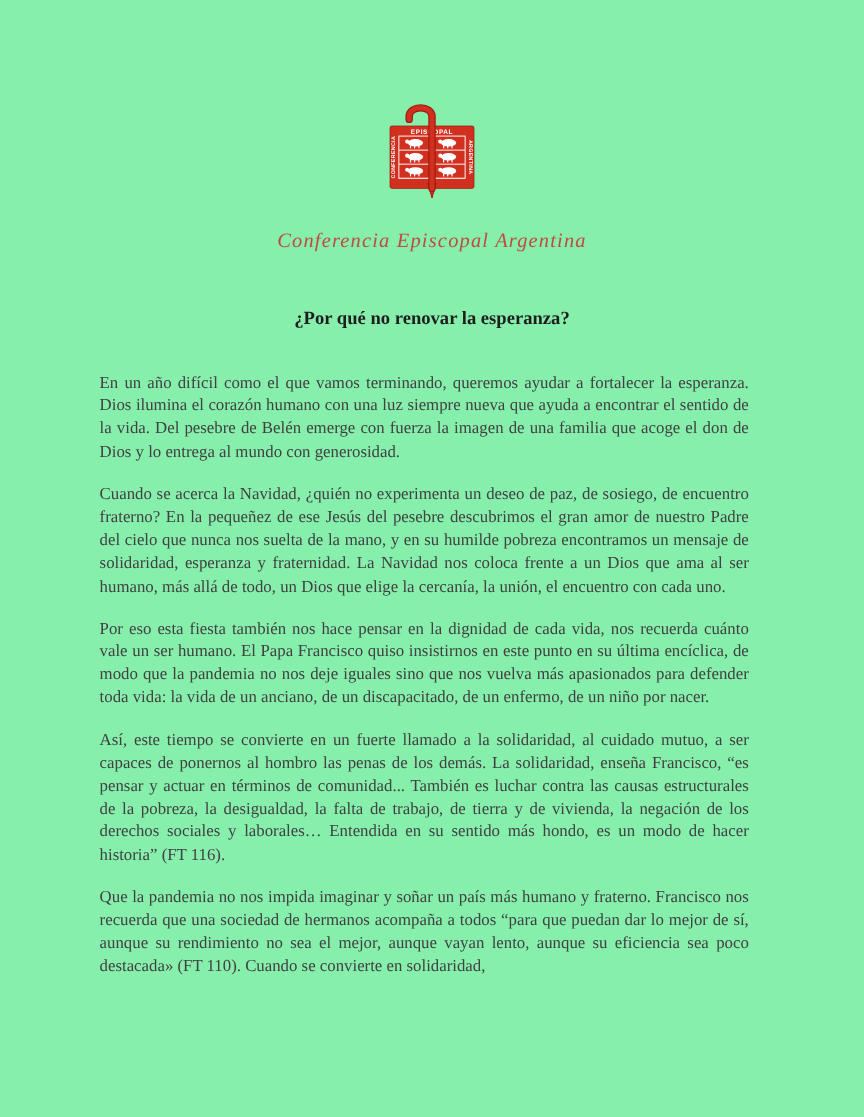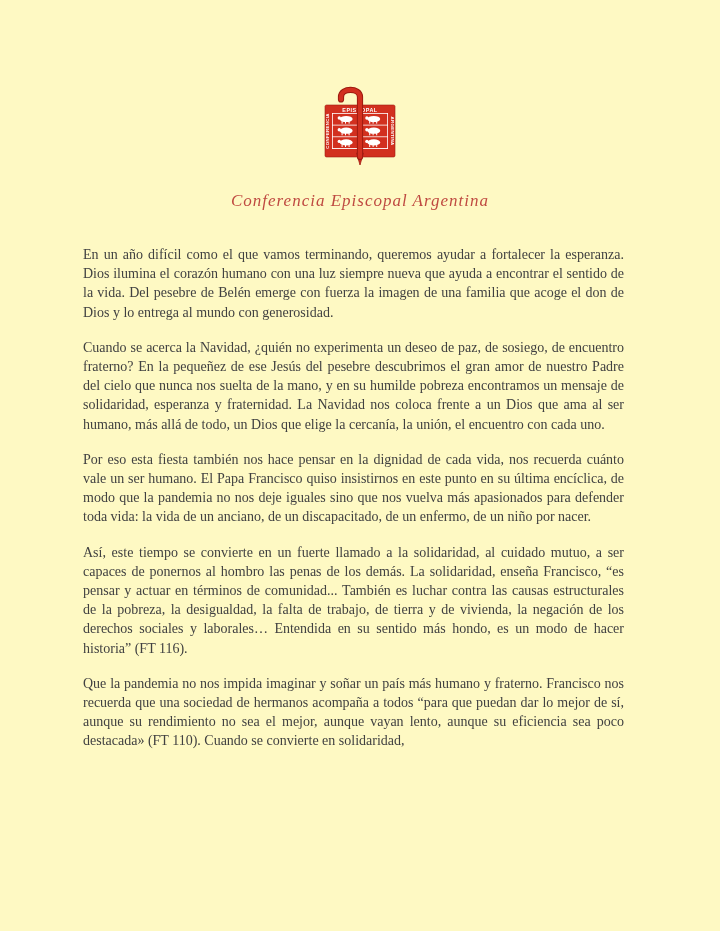--- a/index.html
+++ b/index.html
@@ -1,21 +1,21 @@
 <!DOCTYPE html>
 <html><head>
 <meta charset="utf-8">
 <style>
   html, body { margin: 0; padding: 0; background: #ffffff; }
   .page {
     position: relative;
     width: 720px;
     height: 931px;
     margin: 0 auto;
-    background: #fef9c3;
+    background: #86efac;
     overflow: hidden;
     font-family: "Liberation Serif", serif;
   }
   .emblem-wrap {
     width: 80px;
     height: 80px;
     margin: 85px auto 0 auto;
   }
   .emblem-wrap svg { display: block; width: 80px; height: 80px; }
   .shield-word {
@@ -93,20 +93,21 @@
       <g>
         <polygon points="36.6,68 43.4,68 40,80" fill="#d2301f" stroke="#9e1b10" stroke-width="0.8"></polygon>
         <path d="M40 72 L40 12 C40 2.5 21 2.5 21 12 L21 14.5" fill="none" stroke="#9e1b10" stroke-width="6.2" stroke-linecap="round"></path>
         <path d="M40 72 L40 12 C40 2.5 21 2.5 21 12 L21 14.5" fill="none" stroke="#d2301f" stroke-width="4.2" stroke-linecap="round"></path>
       </g>
     </svg>
   </div>
 
   <div class="script-line">Conferencia Episcopal Argentina</div>
 
+  <div class="doc-title">¿Por qué no renovar la esperanza?</div>
 
   <div class="content">
     <p>En un año difícil como el que vamos terminando, queremos ayudar a fortalecer la esperanza. Dios ilumina el corazón humano con una luz siempre nueva que ayuda a encontrar el sentido de la vida. Del pesebre de Belén emerge con fuerza la imagen de una familia que acoge el don de Dios y lo entrega al mundo con generosidad.</p>
     <p>Cuando se acerca la Navidad, ¿quién no experimenta un deseo de paz, de sosiego, de encuentro fraterno? En la pequeñez de ese Jesús del pesebre descubrimos el gran amor de nuestro Padre del cielo que nunca nos suelta de la mano, y en su humilde pobreza encontramos un mensaje de solidaridad, esperanza y fraternidad. La Navidad nos coloca frente a un Dios que ama al ser humano, más allá de todo, un Dios que elige la cercanía, la unión, el encuentro con cada uno.</p>
     <p>Por eso esta fiesta también nos hace pensar en la dignidad de cada vida, nos recuerda cuánto vale un ser humano. El Papa Francisco quiso insistirnos en este punto en su última encíclica, de modo que la pandemia no nos deje iguales sino que nos vuelva más apasionados para defender toda vida: la vida de un anciano, de un discapacitado, de un enfermo, de un niño por nacer.</p>
     <p>Así, este tiempo se convierte en un fuerte llamado a la solidaridad, al cuidado mutuo, a ser capaces de ponernos al hombro las penas de los demás. La solidaridad, enseña Francisco, “es pensar y actuar en términos de comunidad... También es luchar contra las causas estructurales de la pobreza, la desigualdad, la falta de trabajo, de tierra y de vivienda, la negación de los derechos sociales y laborales… Entendida en su sentido más hondo, es un modo de hacer historia” (FT 116).</p>
     <p>Que la pandemia no nos impida imaginar y soñar un país más humano y fraterno. Francisco nos recuerda que una sociedad de hermanos acompaña a todos “para que puedan dar lo mejor de sí, aunque su rendimiento no sea el mejor, aunque vayan lento, aunque su eficiencia sea poco destacada» (FT 110). Cuando se convierte en solidaridad,</p>
   </div>
 
 </div>

